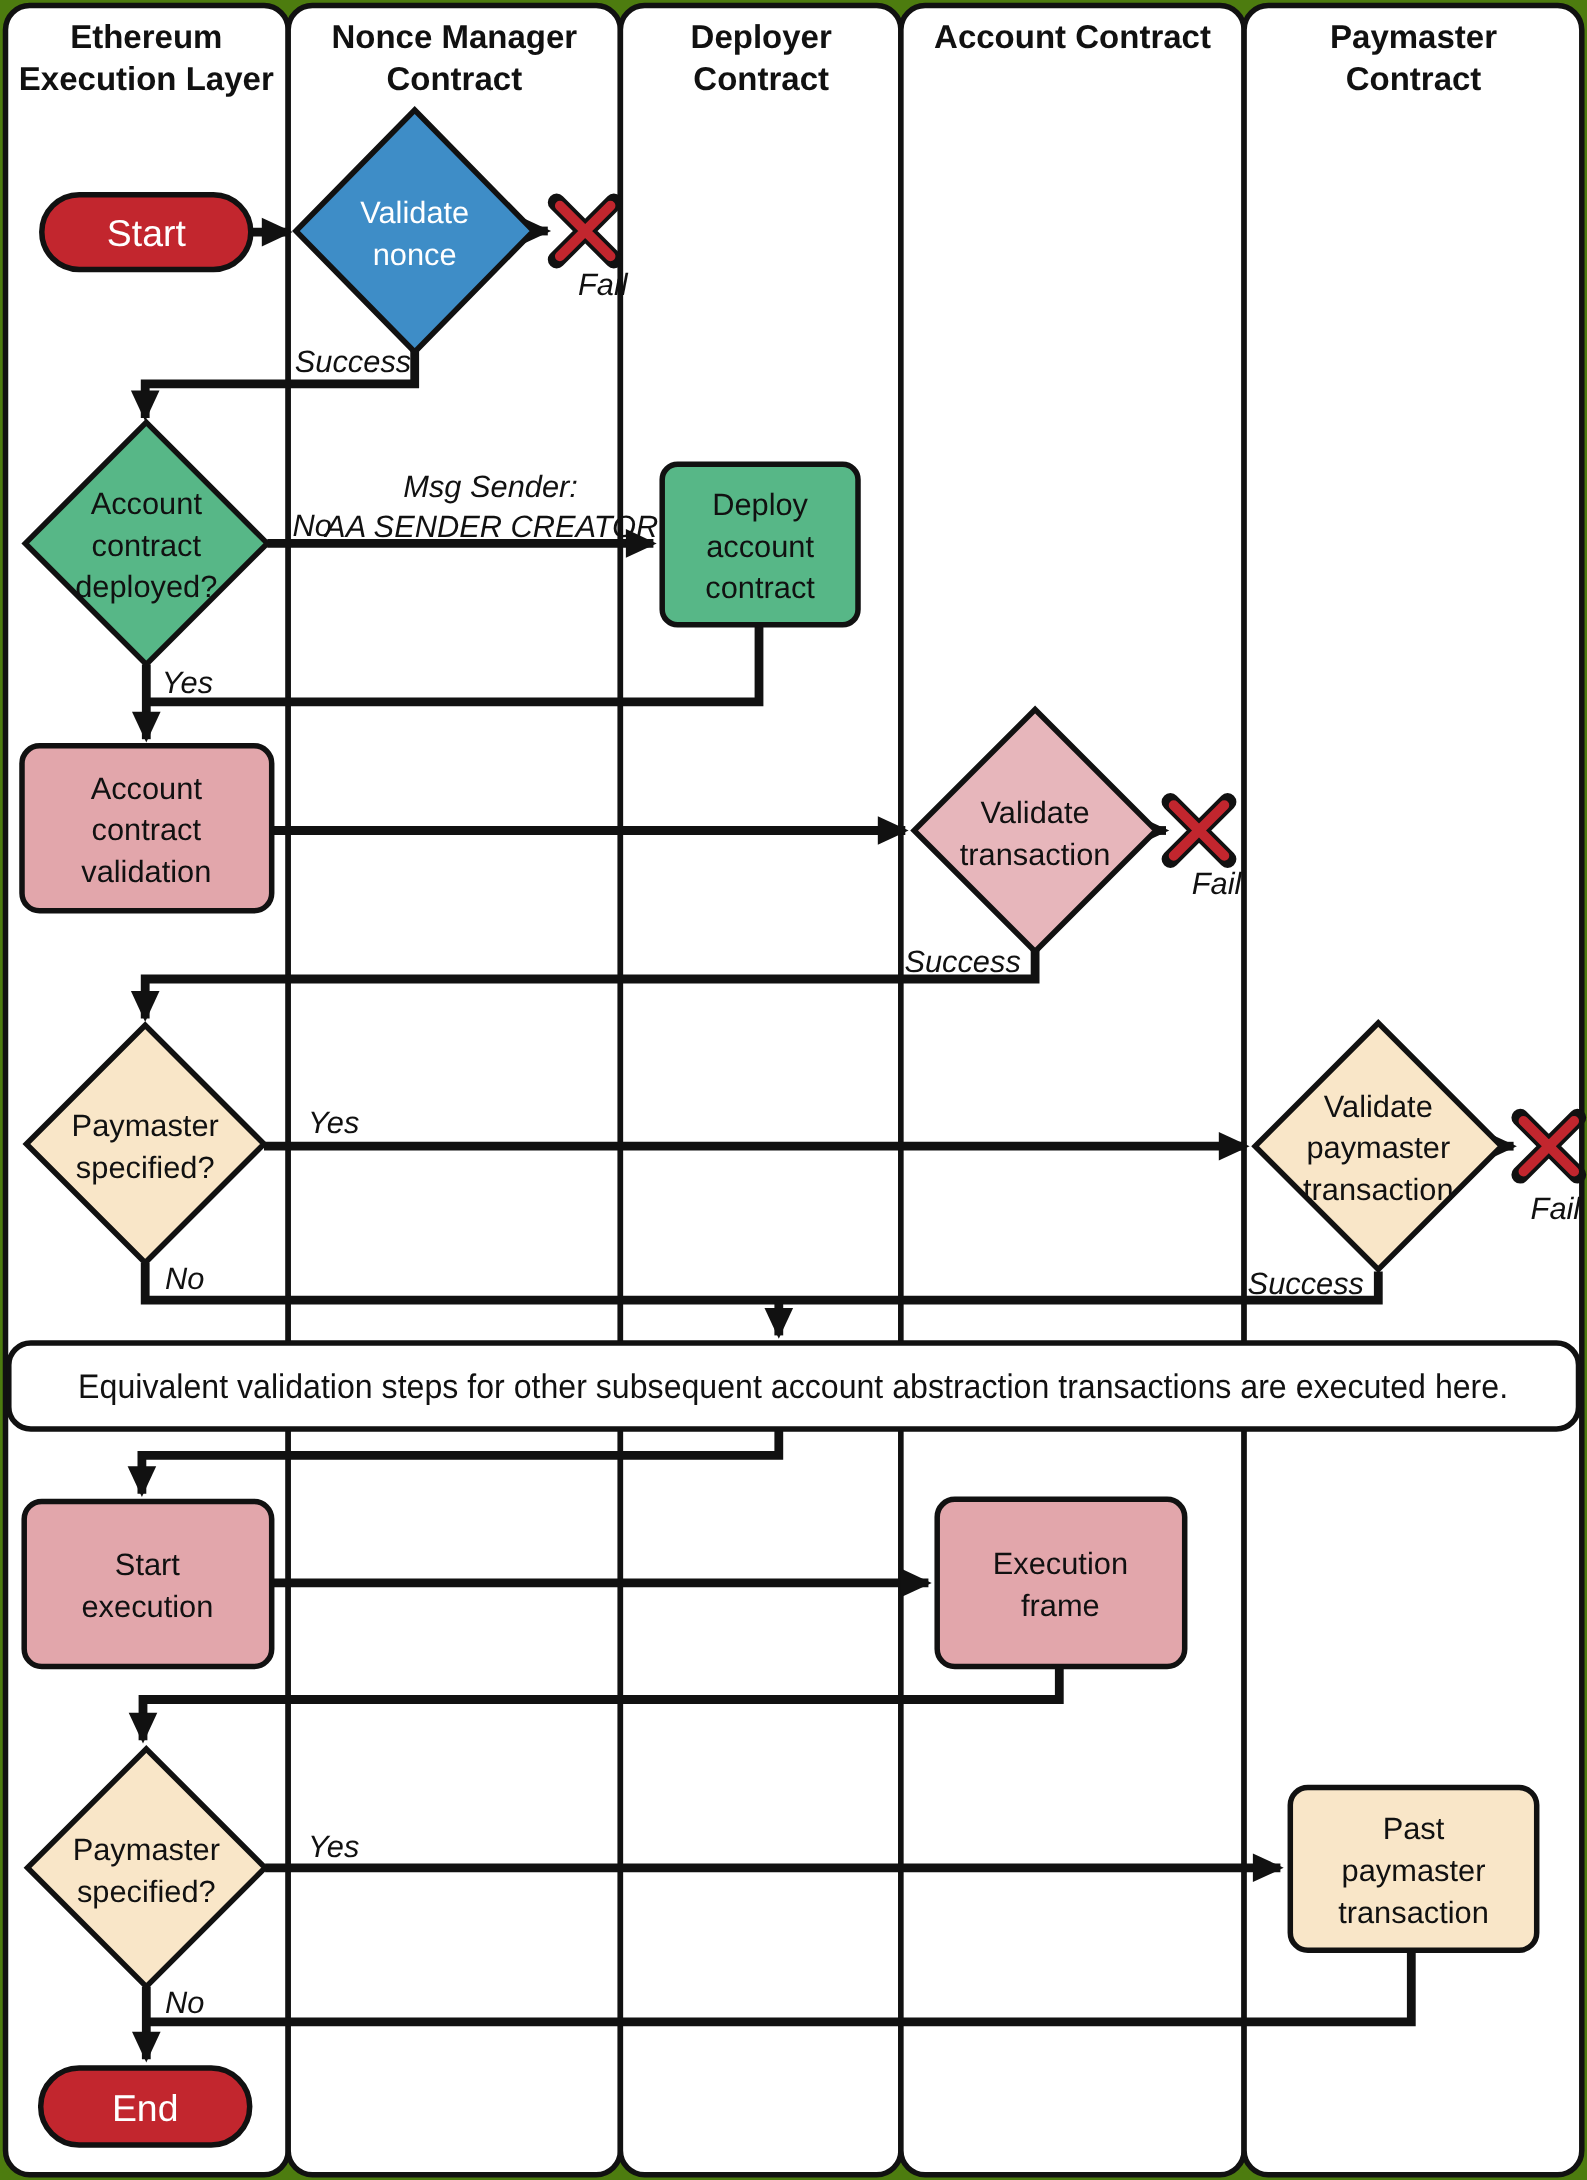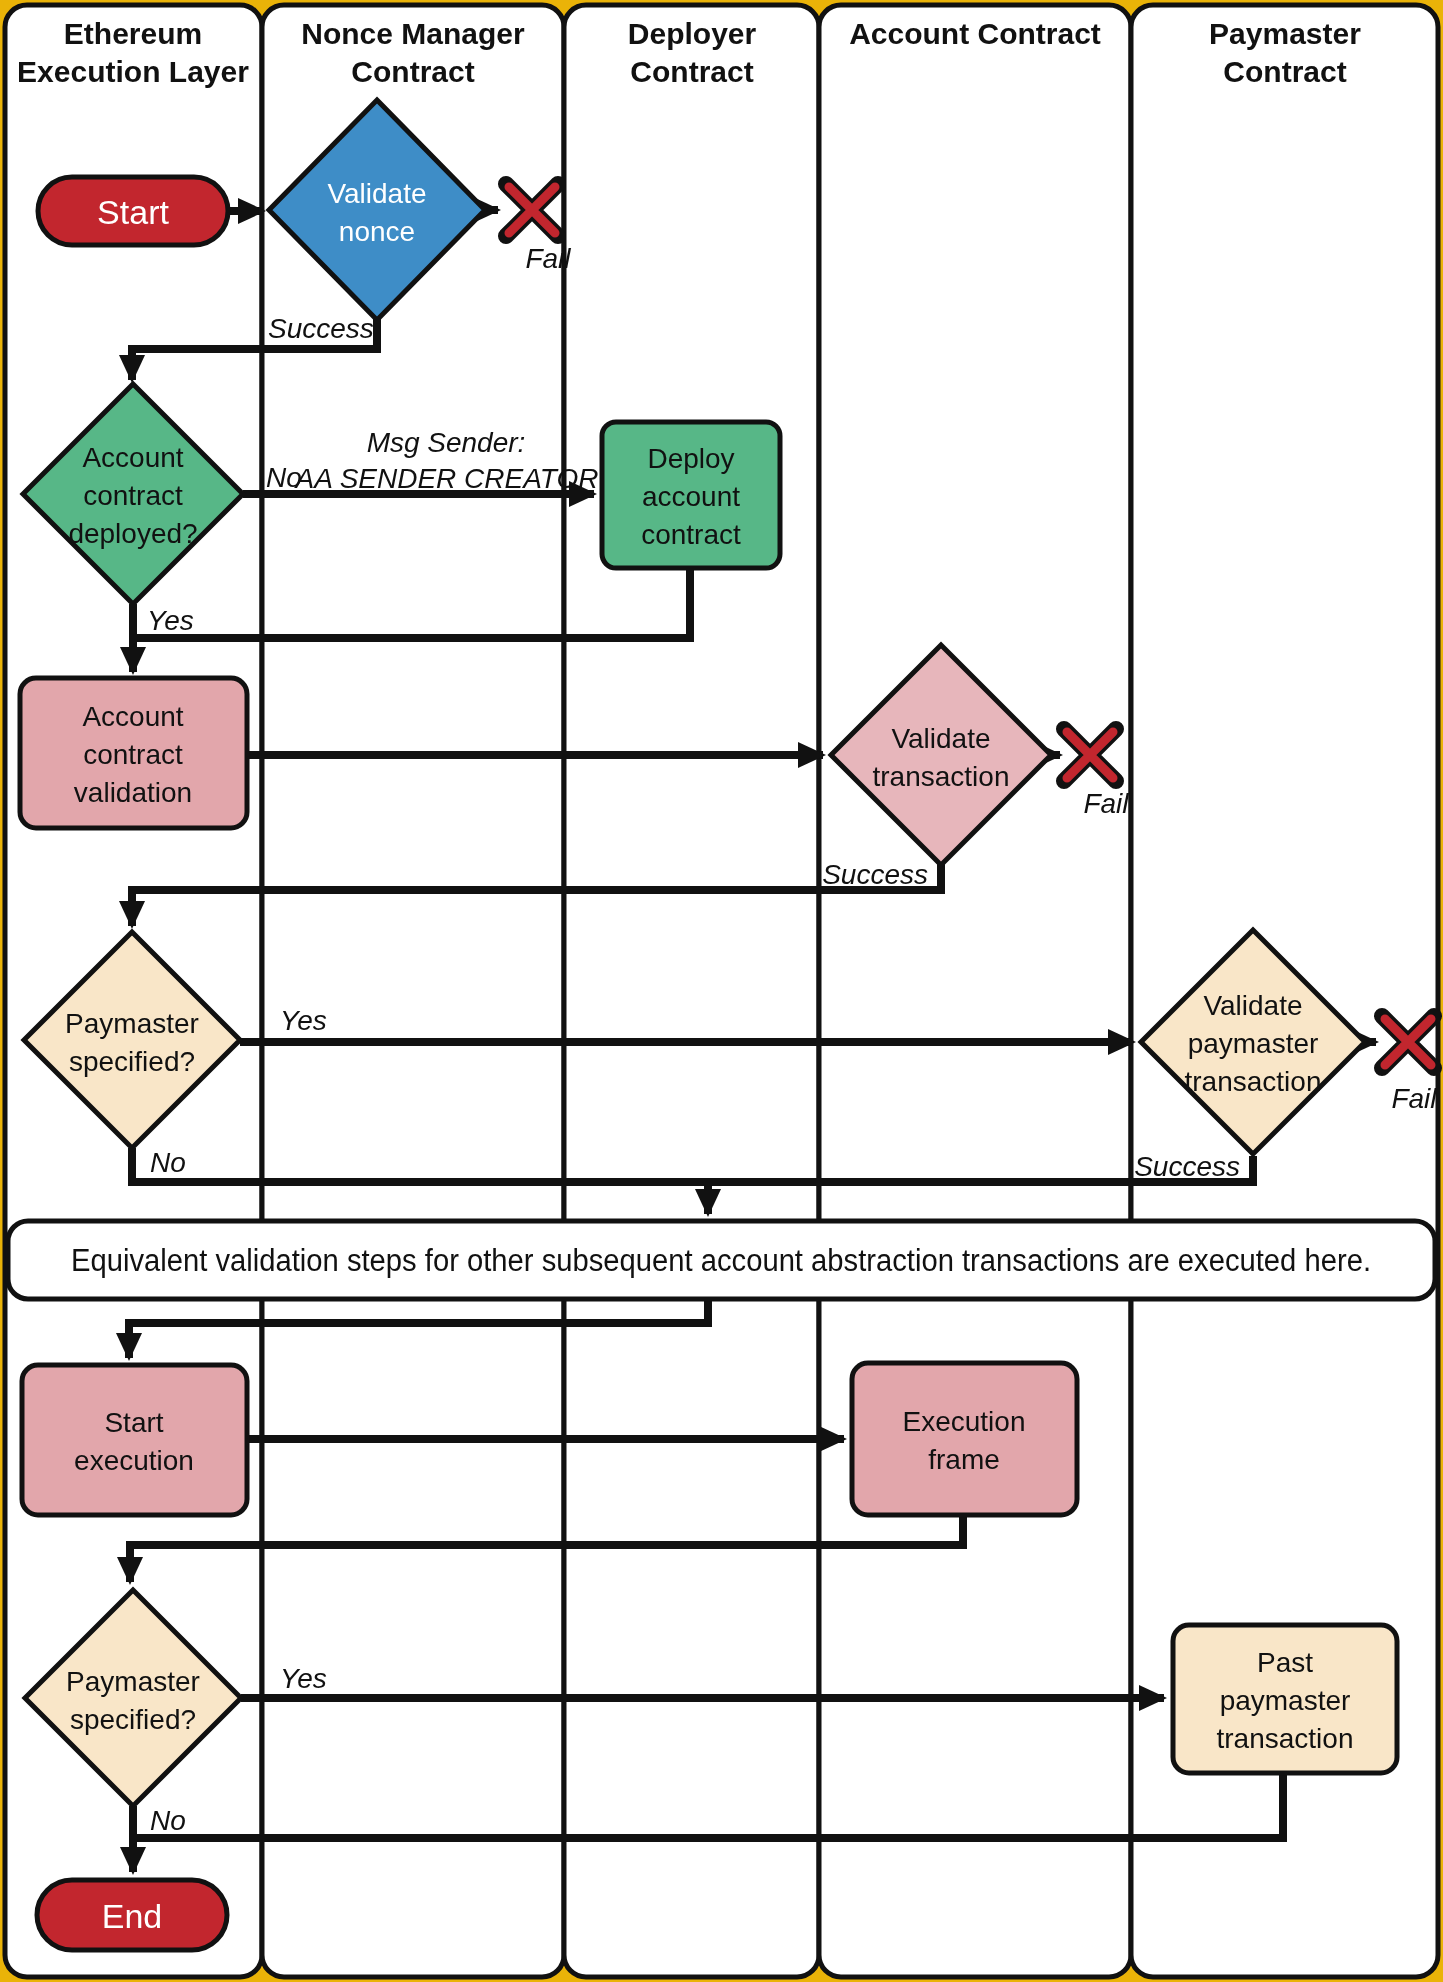--- a/index.html
+++ b/index.html
@@ -1,16 +1,16 @@
 <!DOCTYPE html>
 <html><head>
 <meta charset="utf-8">
 <style>
   html,body{margin:0;padding:0;background:#fff;}
-  .stage{width:1443px;height:1982px;position:relative;background:#eab308;text-decoration:underline;}
+  .stage{width:1443px;height:1982px;position:relative;background:#4d7c0f;text-decoration:underline;}
   svg{display:block;}
   text{font-family:"Liberation Sans",sans-serif;fill:#111;}
   .hdr{font-size:30px;font-weight:bold;text-anchor:middle;}
   .node{font-size:28px;text-anchor:middle;}
   .nodebig{font-size:34px;text-anchor:middle;fill:#fff;}
   .lbl{font-size:28px;font-style:italic;}
   .mid{text-anchor:middle;}
   .enda{text-anchor:end;}
   .banner{font-size:31px;text-anchor:middle;}
   .lane{fill:#fff;stroke:#111;stroke-width:5;}

